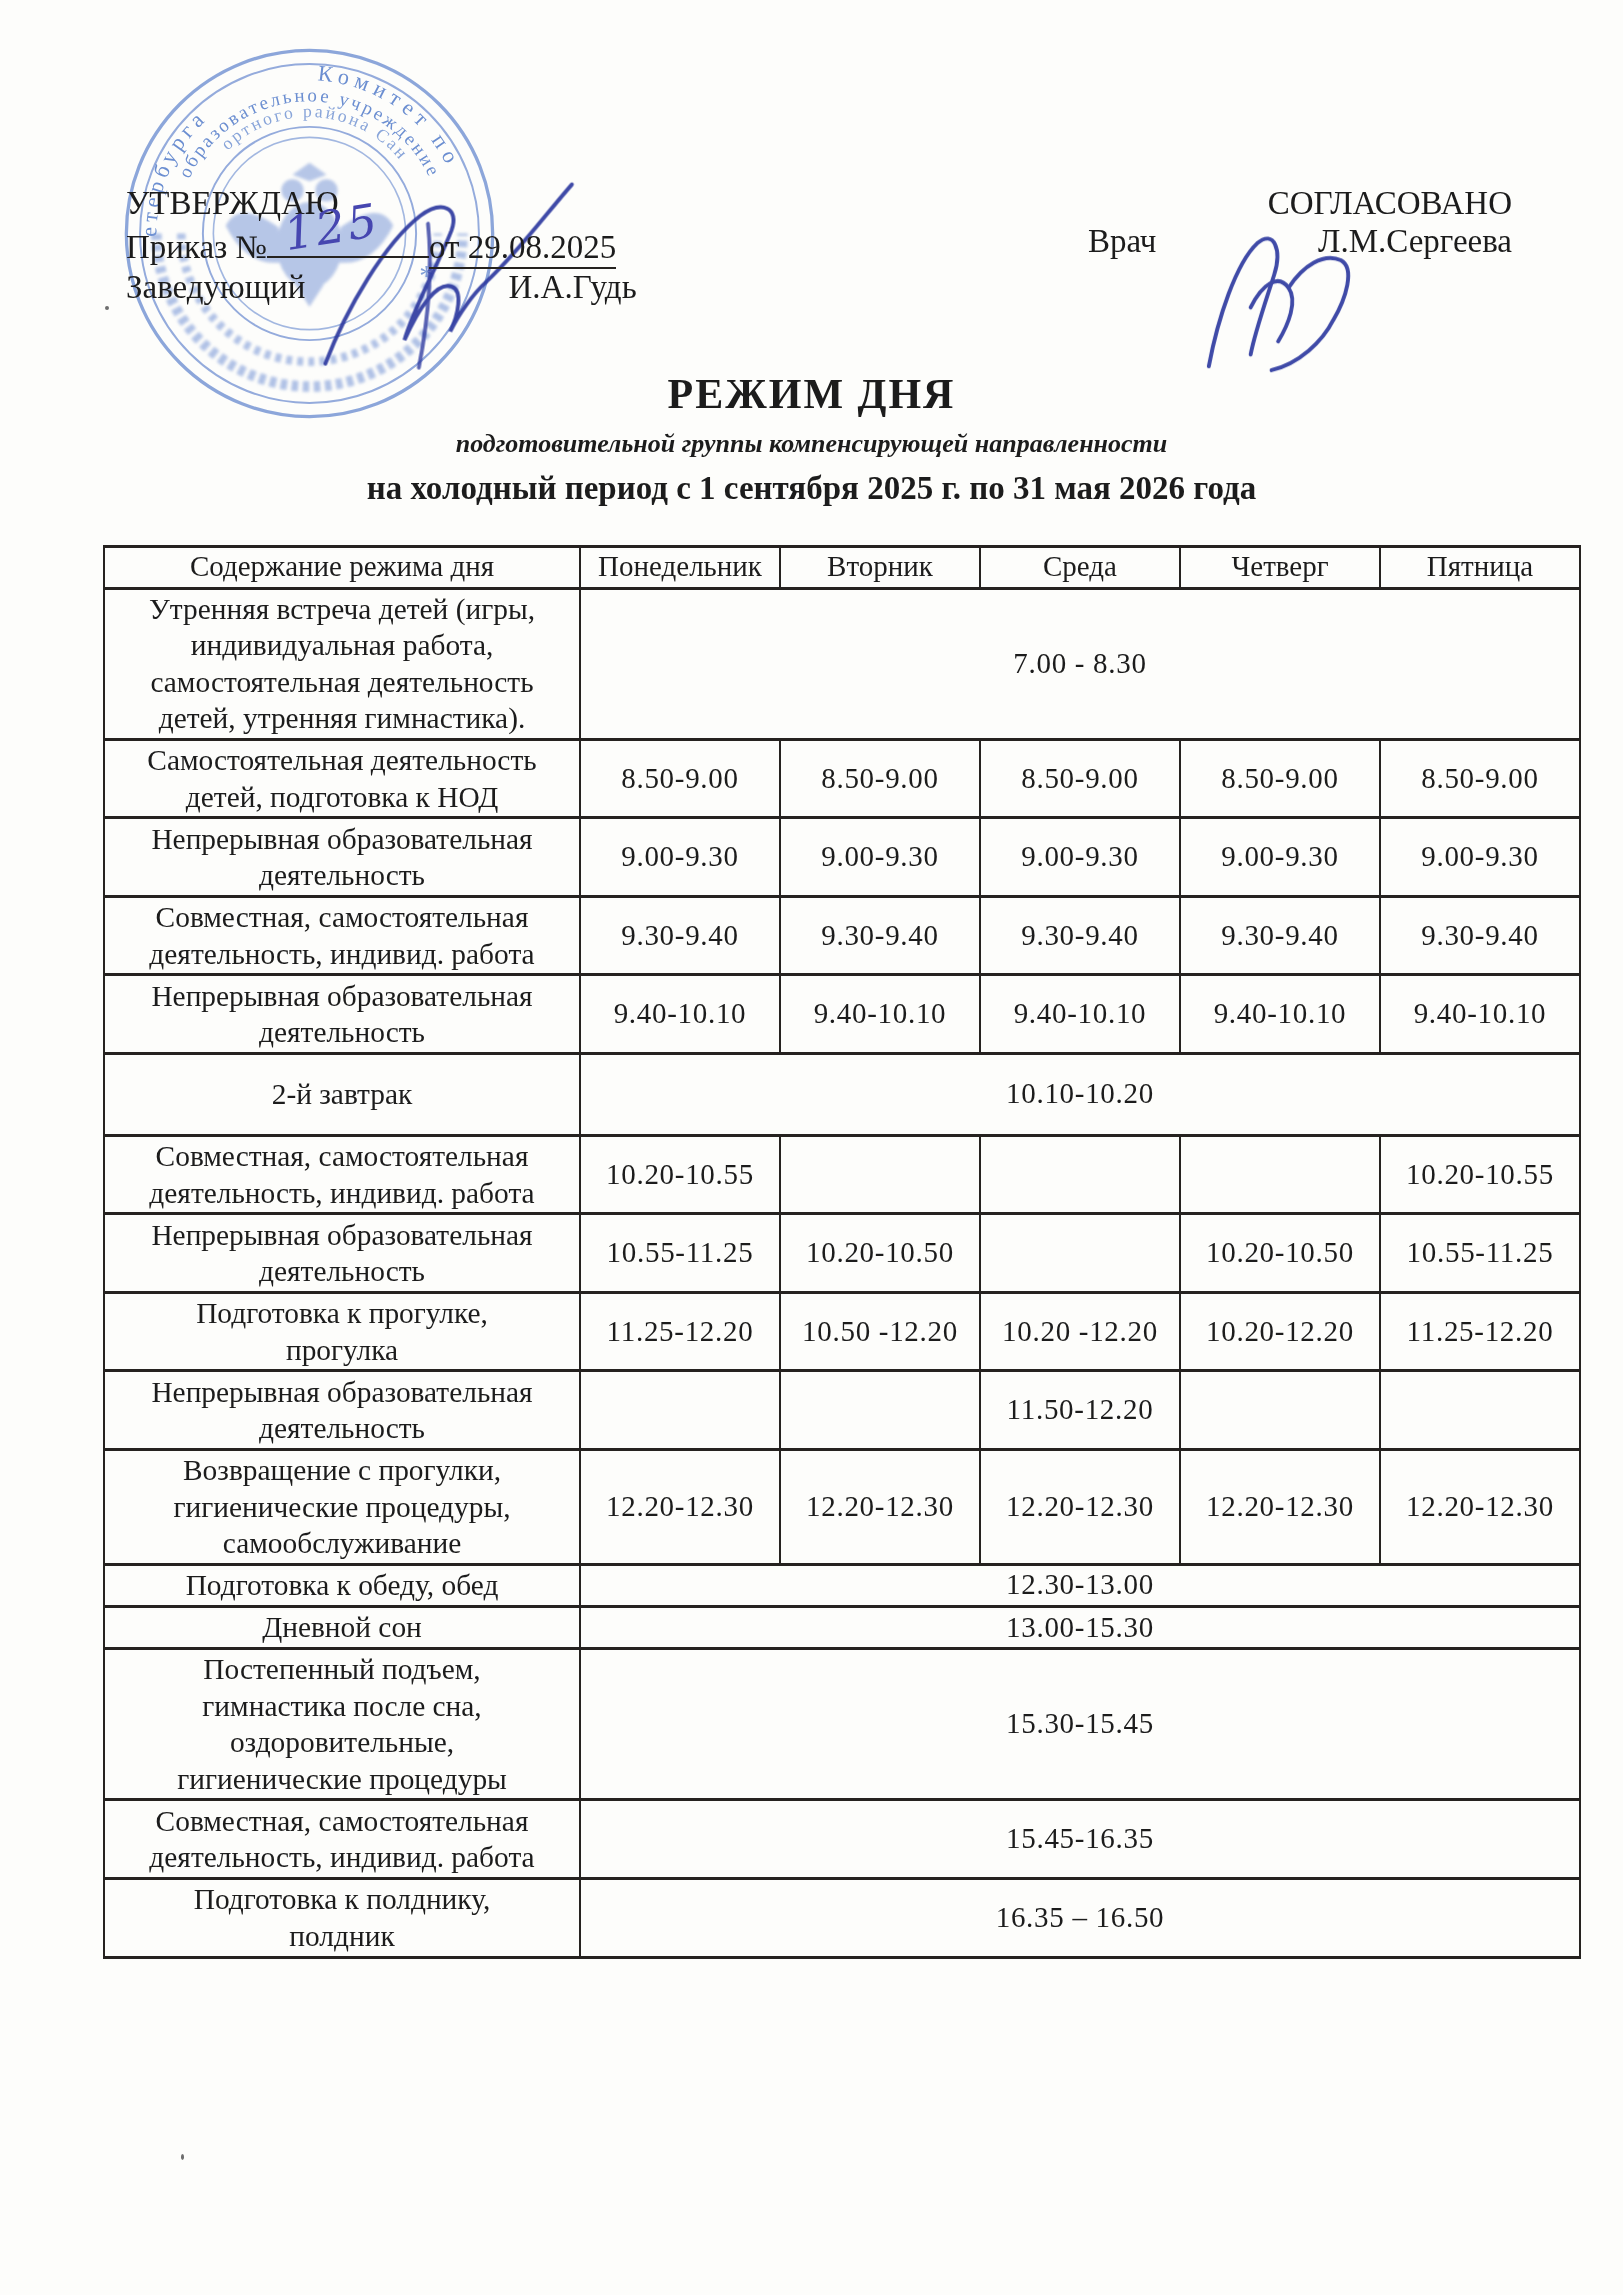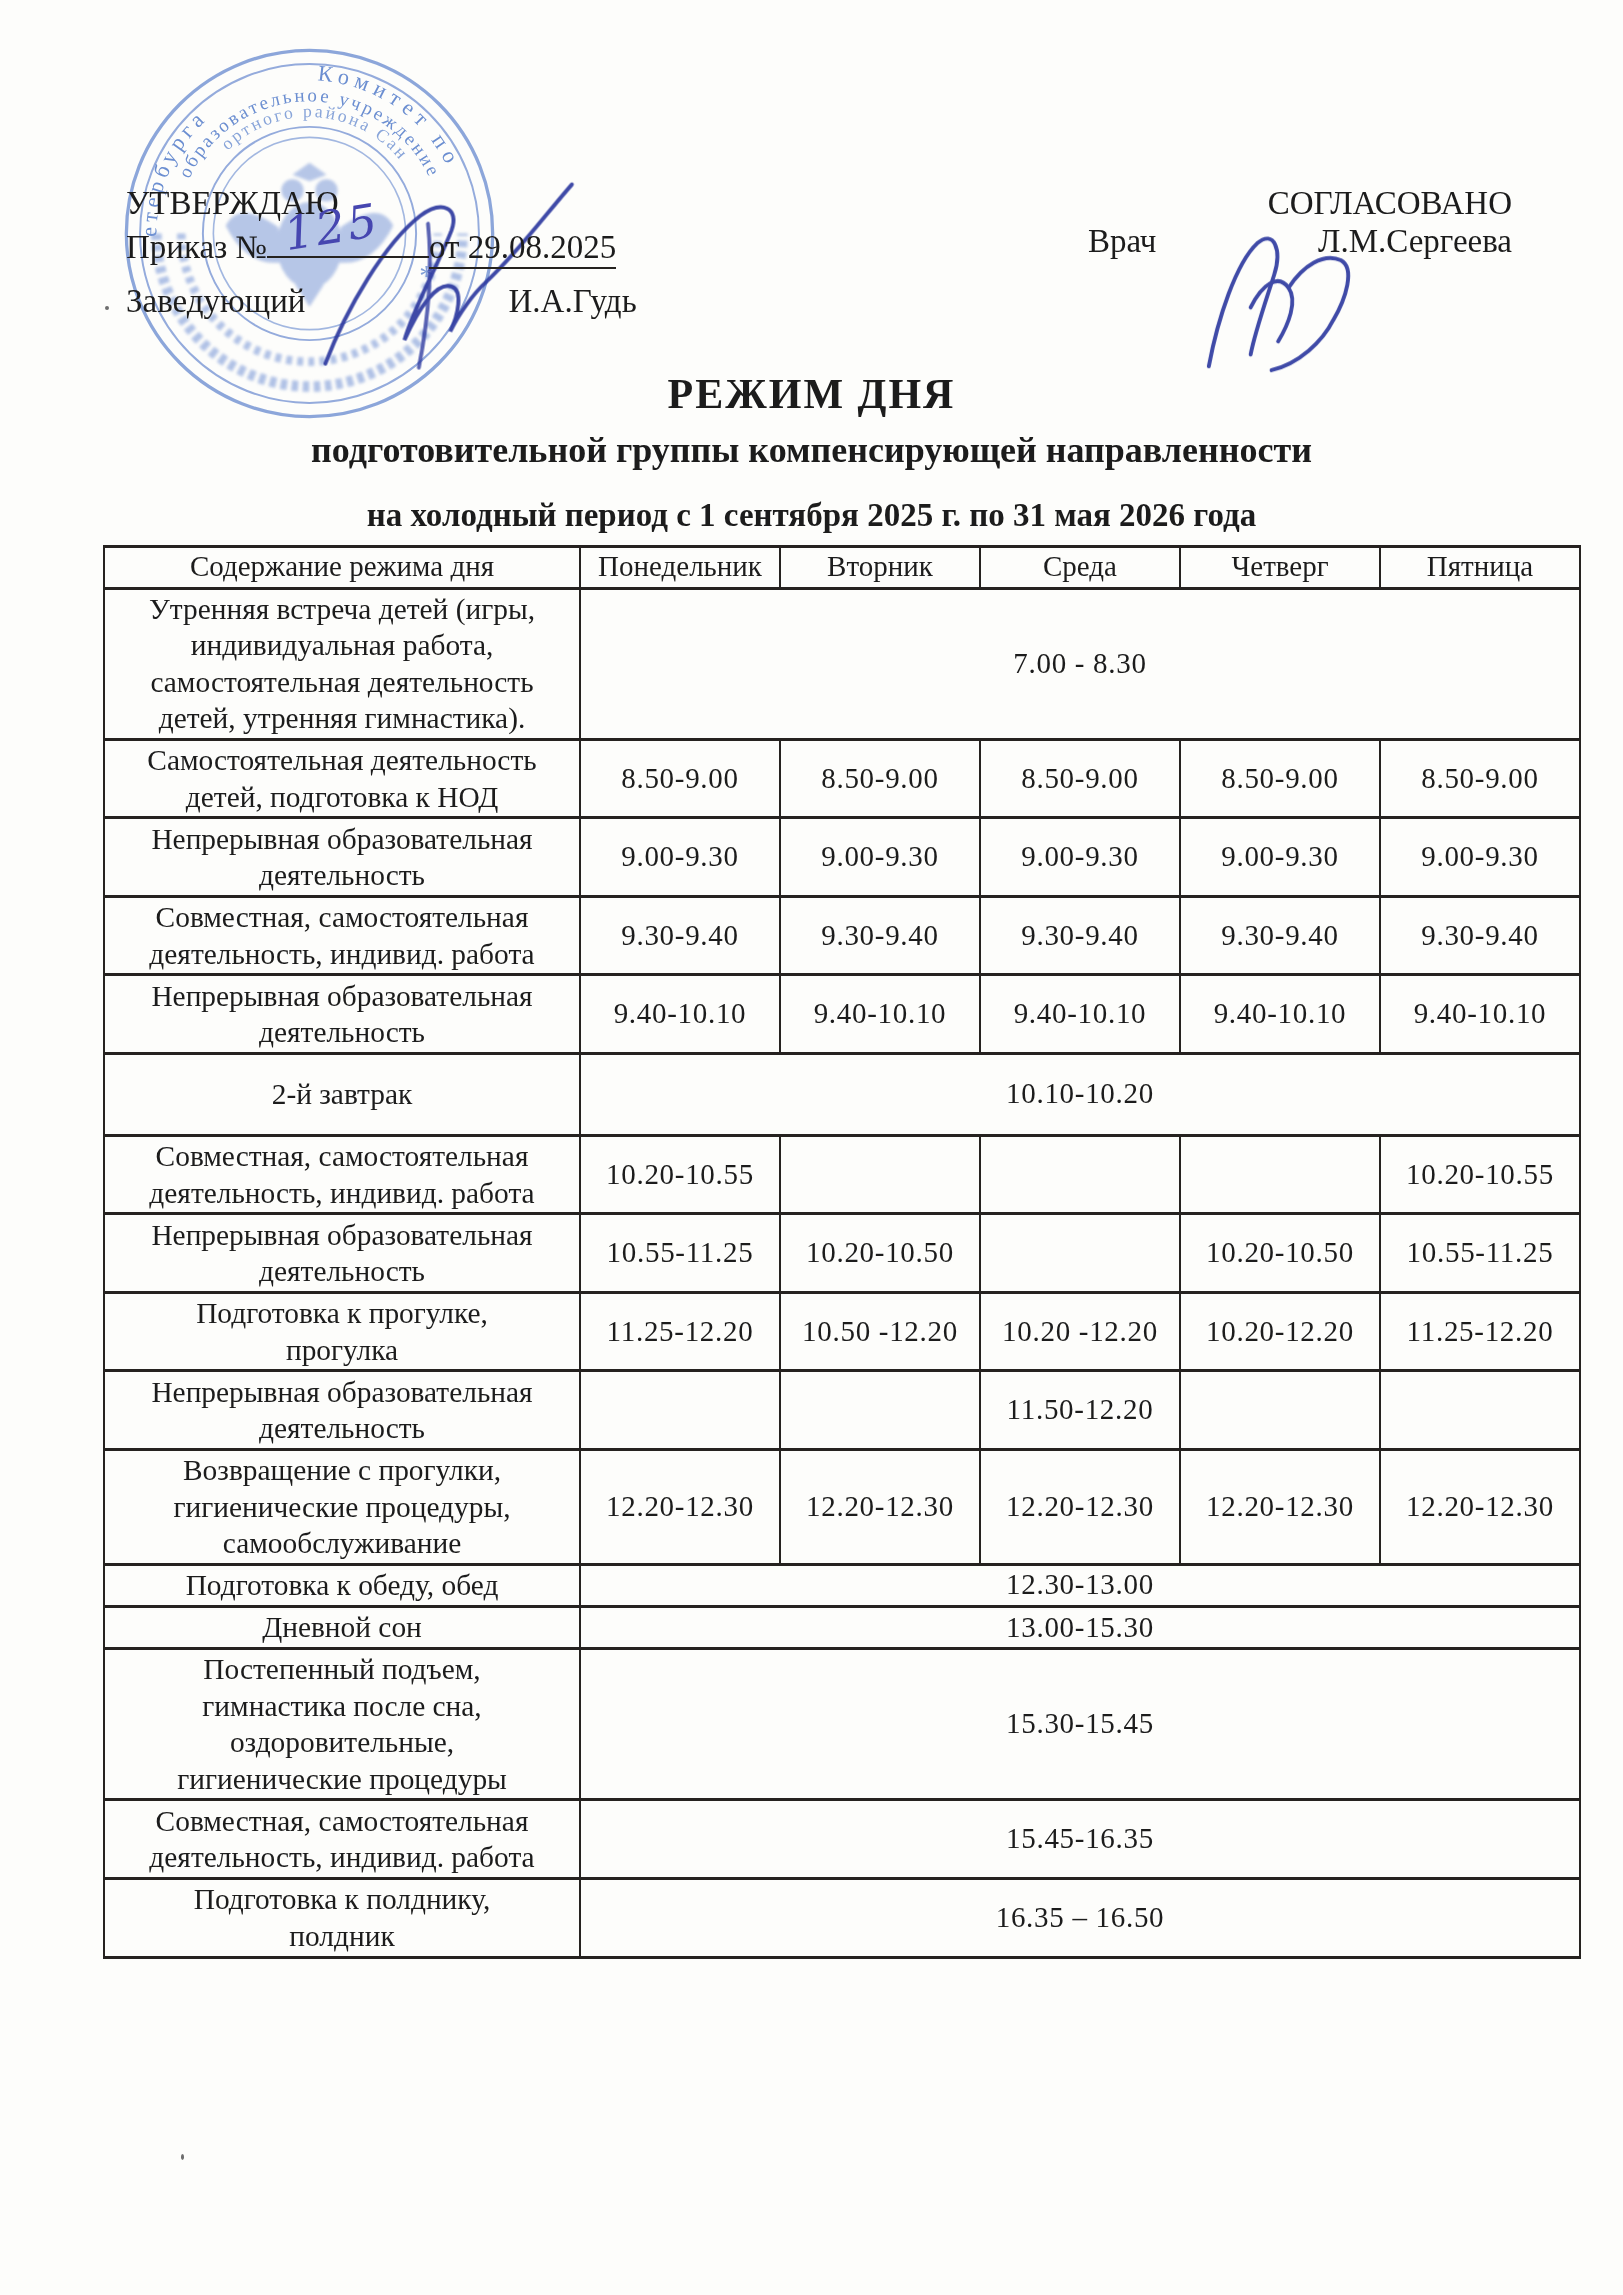--- a/index.html
+++ b/index.html
@@ -29,29 +29,29 @@
   .order-blank{
     position:relative;display:inline-block;width:162px;height:33px;
     border-bottom:2px solid #25221f;
   }
   .handwritten-number{
     position:absolute;left:17px;top:-14.4px;
     font-family:"DejaVu Serif",serif;font-style:italic;
     font-size:46px;color:#4646b0;letter-spacing:2.6px;
     transform:rotate(-9deg);
   }
-  .signer-line{display:flex;margin-top:14px;}
+  .signer-line{display:flex;margin-top:0;}
   .signer-name-left{margin-left:203px;}
   
   .stamp-svg{position:absolute;left:110px;top:34px;}
   .sig-overlay{position:absolute;left:0;top:0;pointer-events:none;}
   
   .doc-title{position:absolute;left:0;top:370px;width:1623px;text-align:center;font-weight:bold;}
   .doc-title .t1{font-size:42px;letter-spacing:2px;margin-bottom:10.5px;}
-  .doc-title .t2{font-size:36px;margin-bottom:26px;}
+  .doc-title .t2{font-size:26px;margin-bottom:11px;font-style:italic;}
   .doc-title .t3{font-size:33px;}
   
   table.schedule{
     position:absolute;left:103px;top:545px;width:1477px;
     border-collapse:collapse;table-layout:fixed;
     font-size:29px;line-height:1.24;
   }
   table.schedule th,table.schedule td{
     border-left:2px solid #262220;border-right:2px solid #262220;
     border-top:3.3px solid #262220;border-bottom:3.3px solid #262220;

